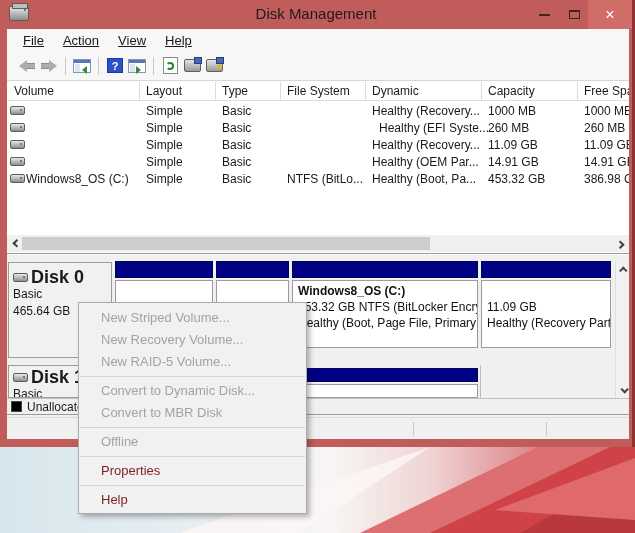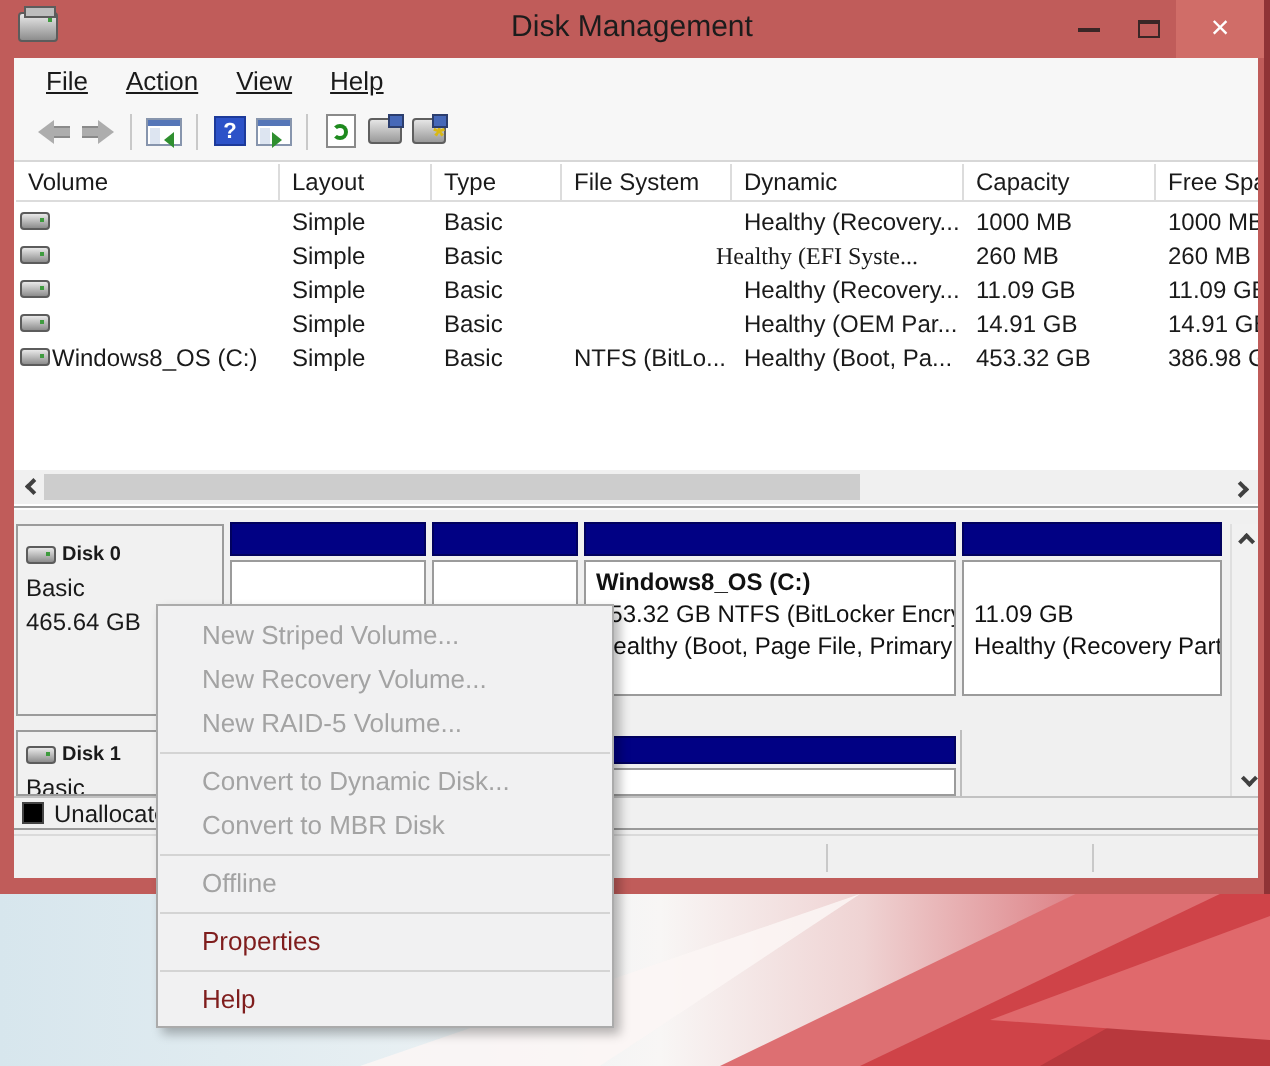--- a/index.html
+++ b/index.html
@@ -78,21 +78,21 @@
   
   #hscroll { position:absolute; left:0; top:154px; width:622px; height:17px; background:#f0f0f0; }
   .sb-btn { position:absolute; top:0; width:17px; height:17px; display:flex; align-items:center; justify-content:center; }
   #hthumb { position:absolute; left:15px; top:2px; width:408px; height:13px; background:#cdcdcd; }
 
   #splitline { position:absolute; left:7px; top:253px; width:622px; height:2px; background:#9a9a9a; border-bottom:1px solid #fdfdfd; }
 
   
   #graphpane { position:absolute; left:7px; top:255px; width:622px; height:184px; background:#f0f0f0; overflow:hidden; }
   .disk-panel { position:absolute; left:1px; width:104px; background:#f1f1f1; border:1px solid #9b9b9b; font-size:12px; color:#1a1a1a; padding:6px 0 0 4px; overflow:hidden; }
-  .disk-name { font-weight:bold; font-size:10px; display:flex; align-items:center; gap:3px; }
+  .disk-name { font-weight:bold; font-size:18px; display:flex; align-items:center; gap:3px; }
   .disk-panel div { line-height:17px; }
   .part { position:absolute; }
   .part-head { position:absolute; left:0; right:0; top:6px; height:17px; background:#010184; border:1px solid #01015e; }
   .part-body { position:absolute; left:0; right:0; top:25px; height:68px; background:#fff; border:1px solid #9b9b9b; overflow:hidden; padding:2px 0 0 5px; font-size:12px; color:#111; }
   .part-body div { white-space:nowrap; line-height:16px; }
   .pb-label { font-weight:bold; }
   #disk1-area-sep { position:absolute; left:473px; top:110px; width:1px; height:33px; background:#bdbdbd; }
   #legendbar { position:absolute; left:0; top:143px; width:622px; height:17px; background:#f0f0f0; border-top:1px solid #c2c2c2; border-bottom:1px solid #9a9a9a; font-size:12px; color:#1a1a1a; display:flex; align-items:center; }
   .legend-sq { width:11px; height:11px; background:#000; border:1px solid #444; margin:0 5px 0 4px; }
   #statusstrip { position:absolute; left:0; top:162px; width:622px; height:22px; background:#f0f0f0; border-top:1px solid #dadada; }
@@ -218,21 +218,21 @@
         <span class="cell" style="left:139px;width:70px;">Simple</span>
         <span class="cell" style="left:215px;width:59px;">Basic</span>
         <span class="cell" style="left:365px;width:110px;">Healthy (Recovery...</span>
         <span class="cell" style="left:481px;width:90px;">1000 MB</span>
         <span class="cell" style="left:577px;width:45px;">1000 MB</span>
       </div>
       <div class="vrow" style="top:39px;">
         <span class="row-ico drive-ico"></span>
         <span class="cell" style="left:139px;width:70px;">Simple</span>
         <span class="cell" style="left:215px;width:59px;">Basic</span>
-        <span class="cell" style="left:351px;width:110px;font-family:Liberation Serif, serif;">Healthy (EFI Syste...</span>
+        <span class="cell" style="left:372px;width:110px;">Healthy (EFI Syste...</span>
         <span class="cell" style="left:481px;width:90px;">260 MB</span>
         <span class="cell" style="left:577px;width:45px;">260 MB</span>
       </div>
       <div class="vrow" style="top:56px;">
         <span class="row-ico drive-ico"></span>
         <span class="cell" style="left:139px;width:70px;">Simple</span>
         <span class="cell" style="left:215px;width:59px;">Basic</span>
         <span class="cell" style="left:365px;width:110px;">Healthy (Recovery...</span>
         <span class="cell" style="left:481px;width:90px;">11.09 GB</span>
         <span class="cell" style="left:577px;width:45px;">11.09 GB</span>

